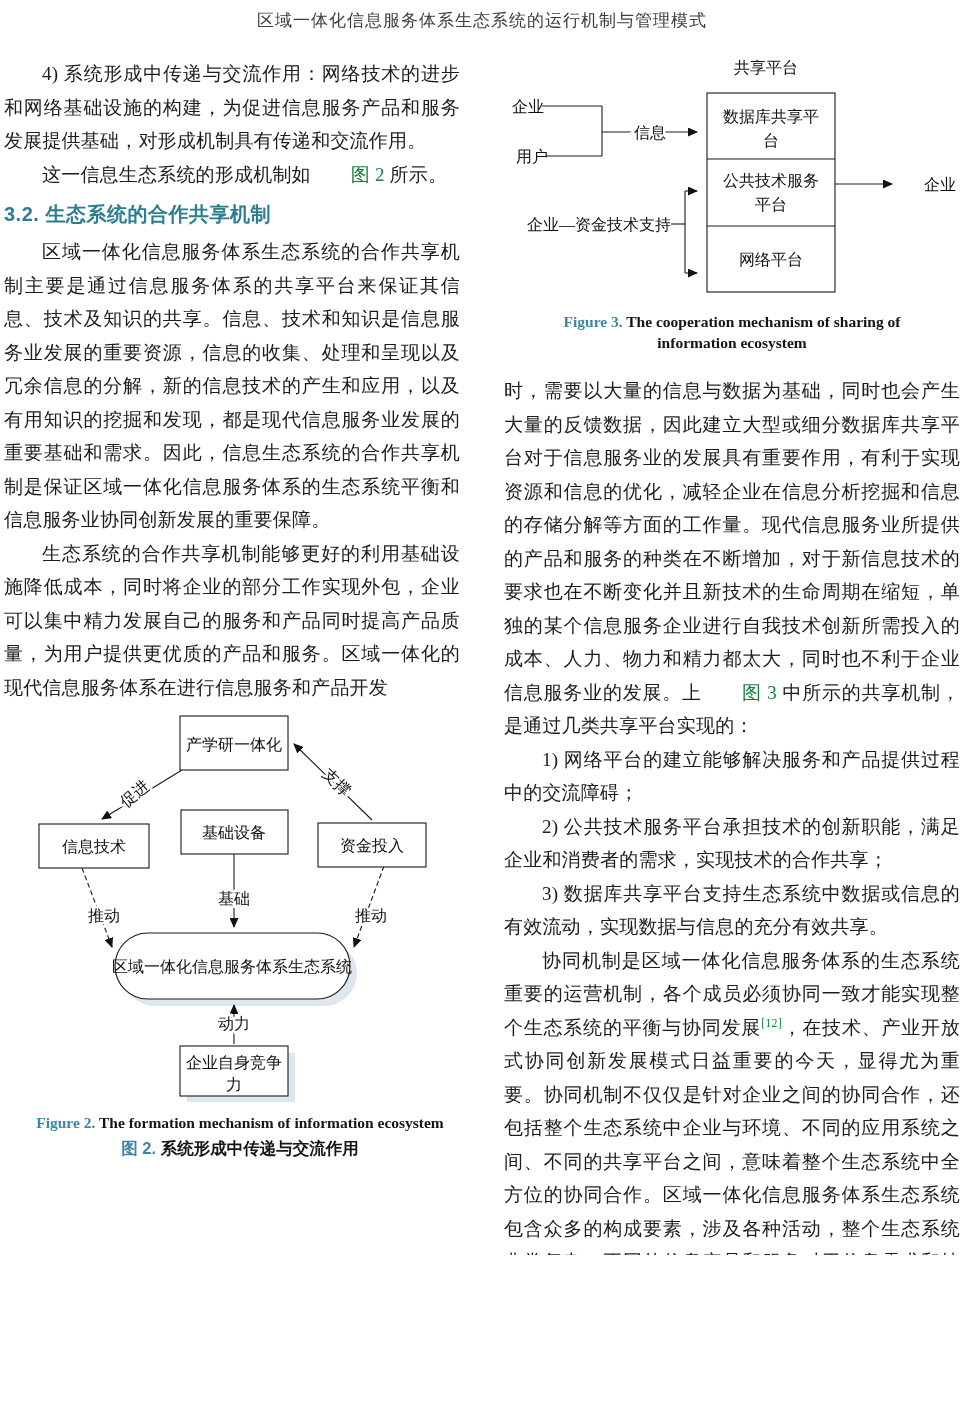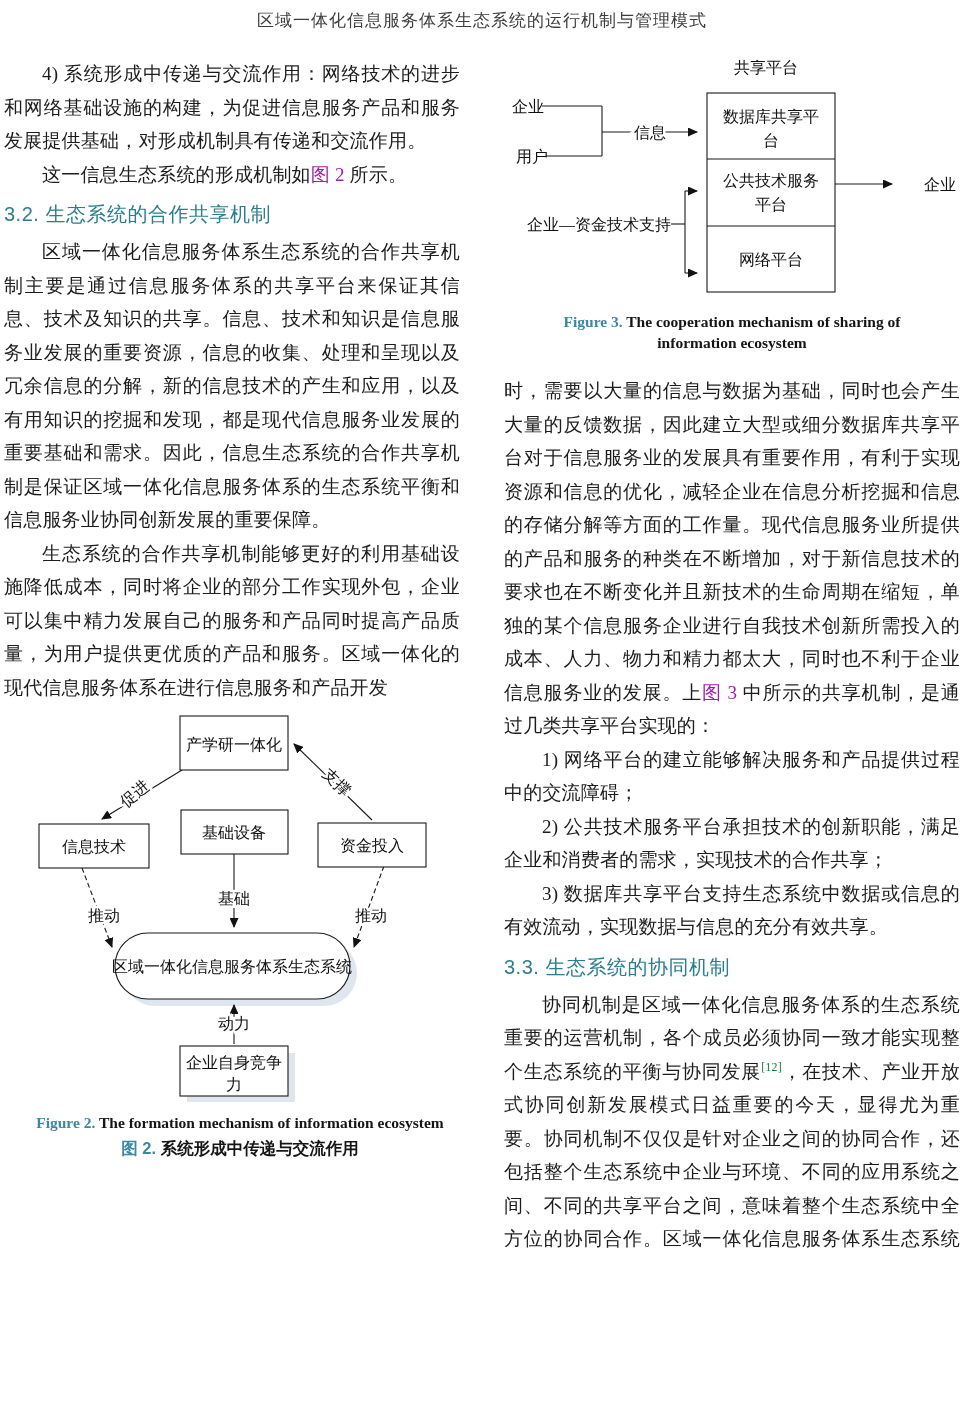--- a/index.html
+++ b/index.html
@@ -16,24 +16,24 @@
   .col-right { left:504px; top:56px; }
 
   p.body {
     margin:0; font-size:19px; line-height:33.5px; text-align:justify;
     letter-spacing:0.2px; color:#1c1c1c;
   }
   p.indent { text-indent:2em; }
 
   h2.section {
     margin:10px 0 7px 0; font-family:"Liberation Sans", sans-serif;
-    font-size:20px; font-weight:normal; color:#2b7e90; letter-spacing:0.5px;
+    font-size:20px; font-weight:bold; color:#2b7e90; letter-spacing:0.5px;
   }
 
-  .figlink { color:#a21caf; text-decoration:none; cursor:pointer; }
+  .figlink { color:#15803d; text-decoration:none; cursor:pointer;margin-left:40px; }
   sup.ref  { color:#15803d; font-size:12px; line-height:0; }
 
   figure { margin:0; }
   .fig2-wrap { margin-top:4px; margin-left:16px; }
   .fig3-wrap { margin:0; }
 
   .caption { text-align:center; margin-top:6px; }
   .caption-en {
     font-size:15.5px; font-weight:bold; line-height:21px;
     font-family:"Liberation Serif", serif; color:#151515;
@@ -174,21 +174,20 @@
         <div class="caption-en narrow"><span class="cap-label">Figure 3.</span> <span>The cooperation mechanism of sharing of information ecosystem</span></div>
       </figcaption>
     </figure>
 
     <p class="body" style="margin-top:21px;"><span>时，需要以大量的信息与数据为基础，同时也会产生大量的反馈数据，因此建立大型或细分数据库共享平台对于信息服务业的发展具有重要作用，有利于实现资源和信息的优化，减轻企业在信息分析挖掘和信息的存储分解等方面的工作量。现代信息服务业所提供的产品和服务的种类在不断增加，对于新信息技术的要求也在不断变化并且新技术的生命周期在缩短，单独的某个信息服务企业进行自我技术创新所需投入的成本、人力、物力和精力都太大，同时也不利于企业信息服务业的发展。上</span><a class="figlink">图 3</a><span> 中所示的共享机制，是通过几类共享平台实现的：</span></p>
 
     <p class="body indent">1)  网络平台的建立能够解决服务和产品提供过程中的交流障碍；</p>
     <p class="body indent">2)  公共技术服务平台承担技术的创新职能，满足企业和消费者的需求，实现技术的合作共享；</p>
     <p class="body indent">3)  数据库共享平台支持生态系统中数据或信息的有效流动，实现数据与信息的充分有效共享。</p>
 
-    <h2 class="section">3.3.  生态系统的协同机制</h2>
 
     <p class="body indent"><span>协同机制是区域一体化信息服务体系的生态系统重要的运营机制，各个成员必须协同一致才能实现整个生态系统的平衡与协同发展</span><sup class="ref">[12]</sup><span>，在技术、产业开放式协同创新发展模式日益重要的今天，显得尤为重要。协同机制不仅仅是针对企业之间的协同合作，还包括整个生态系统中企业与环境、不同的应用系统之间、不同的共享平台之间，意味着整个生态系统中全方位的协同合作。区域一体化信息服务体系生态系统包含众多的构成要素，涉及各种活动，整个生态系统非常复杂，不同的信息产品和服务对于信息需求和技术需求存在着差异，这就需要各环节、各部分有机的</span></p>
   </div>
 
   <div class="footer">
     <span class="oa">OPEN ACCESS</span>
     <span class="pn">5</span>
   </div>
 
 </div>

